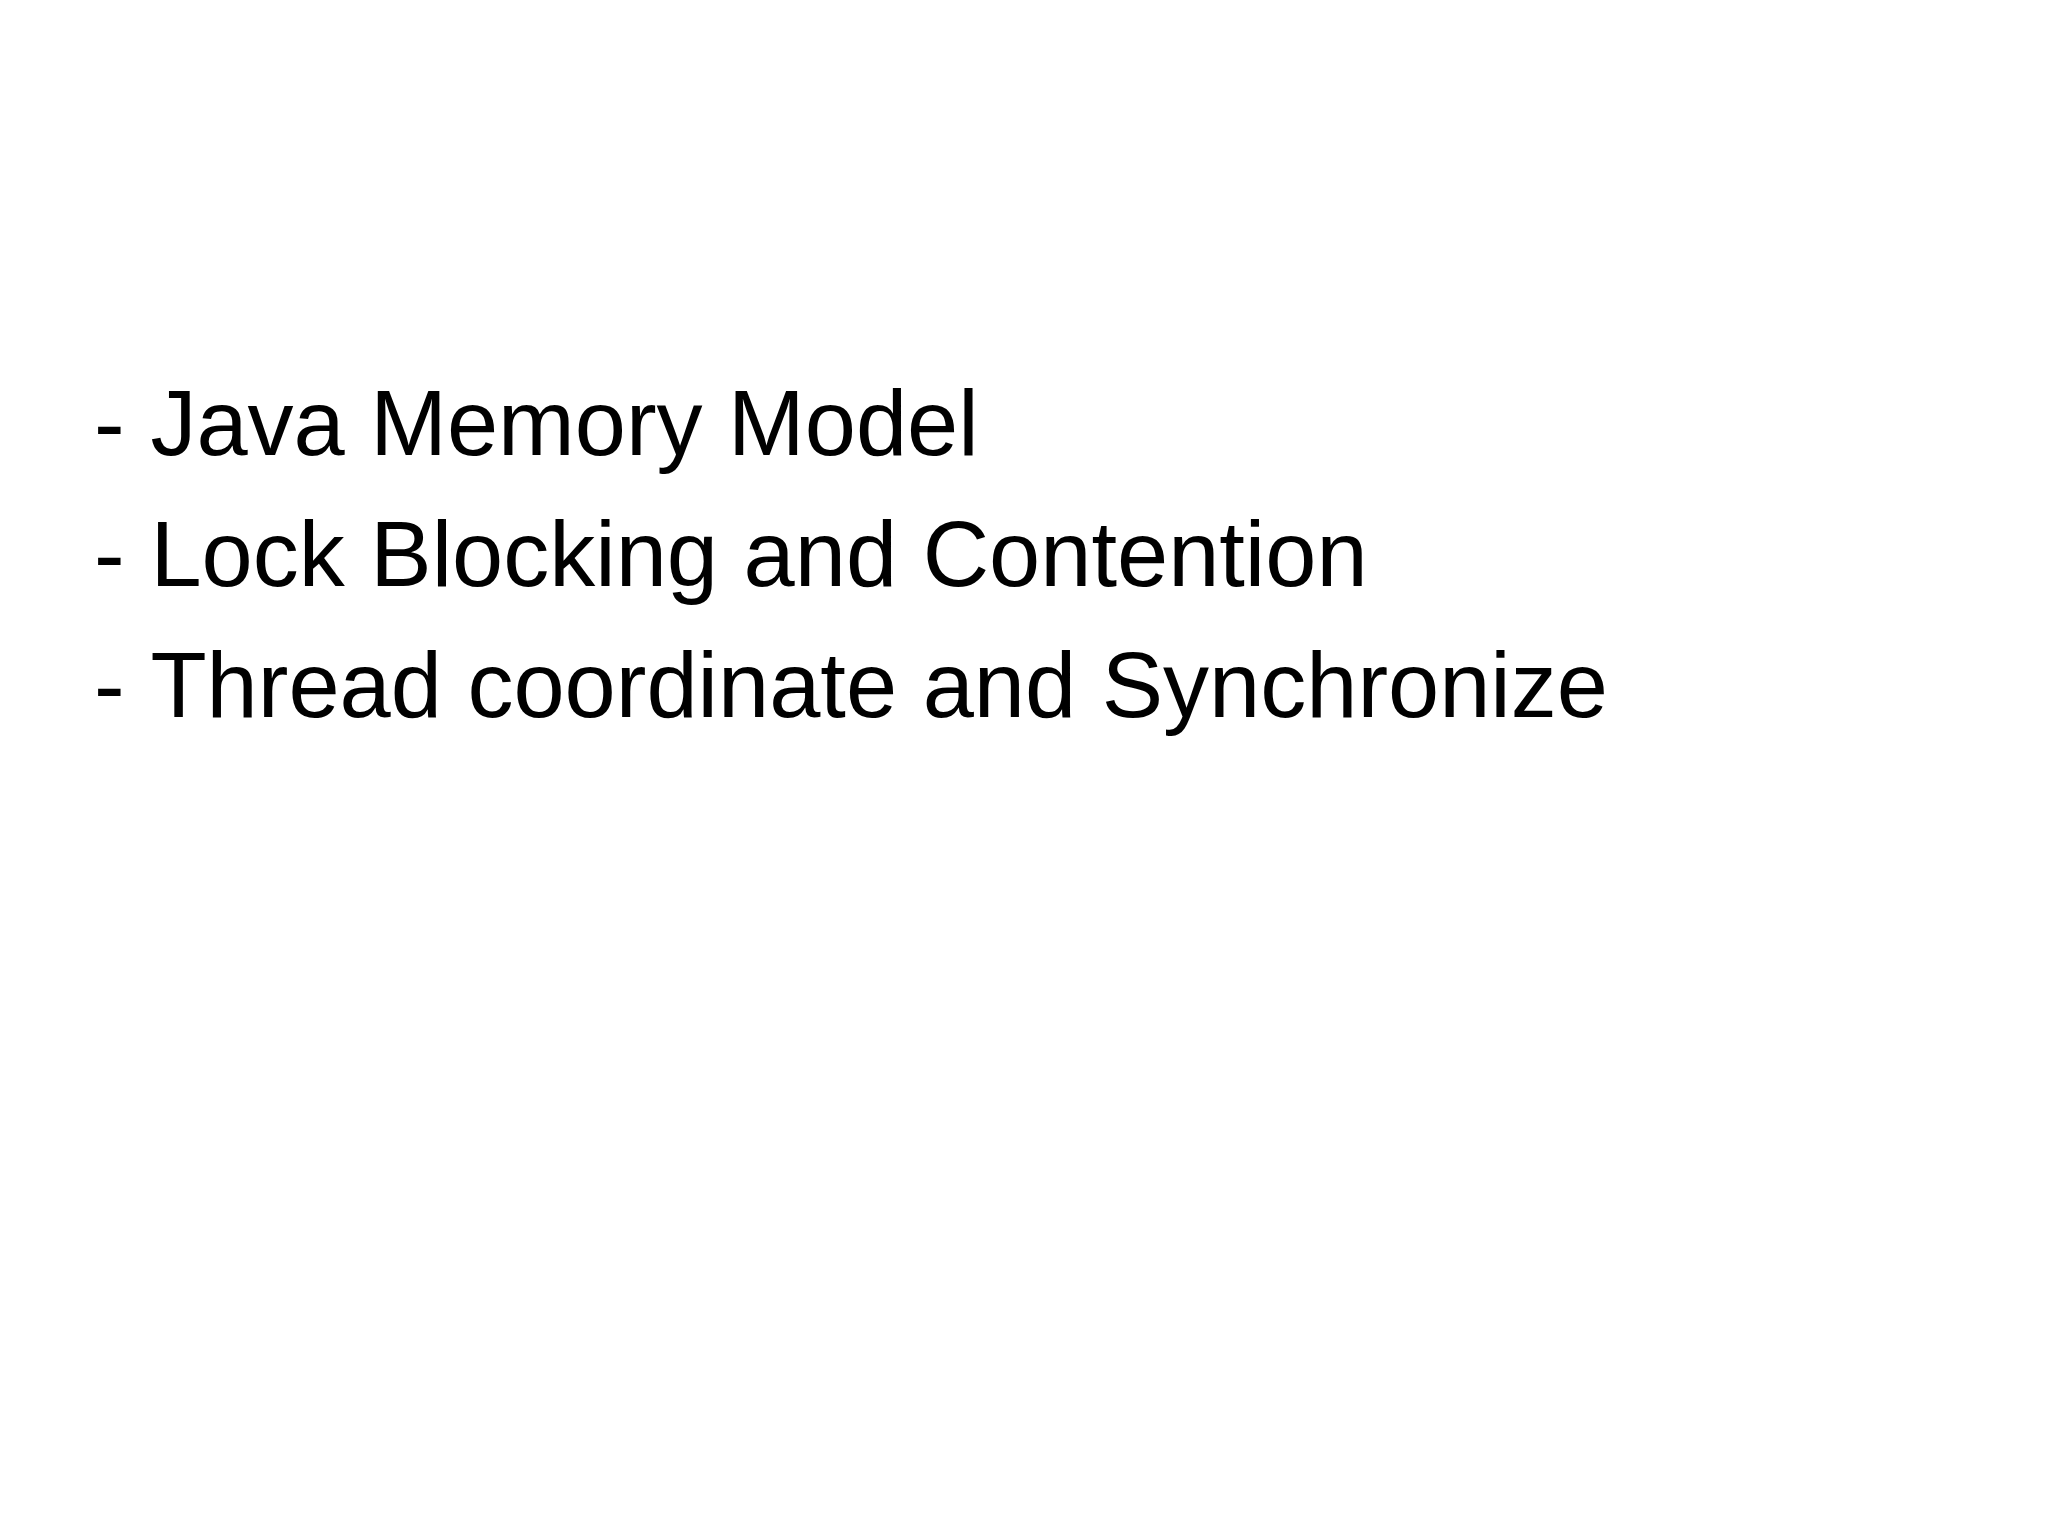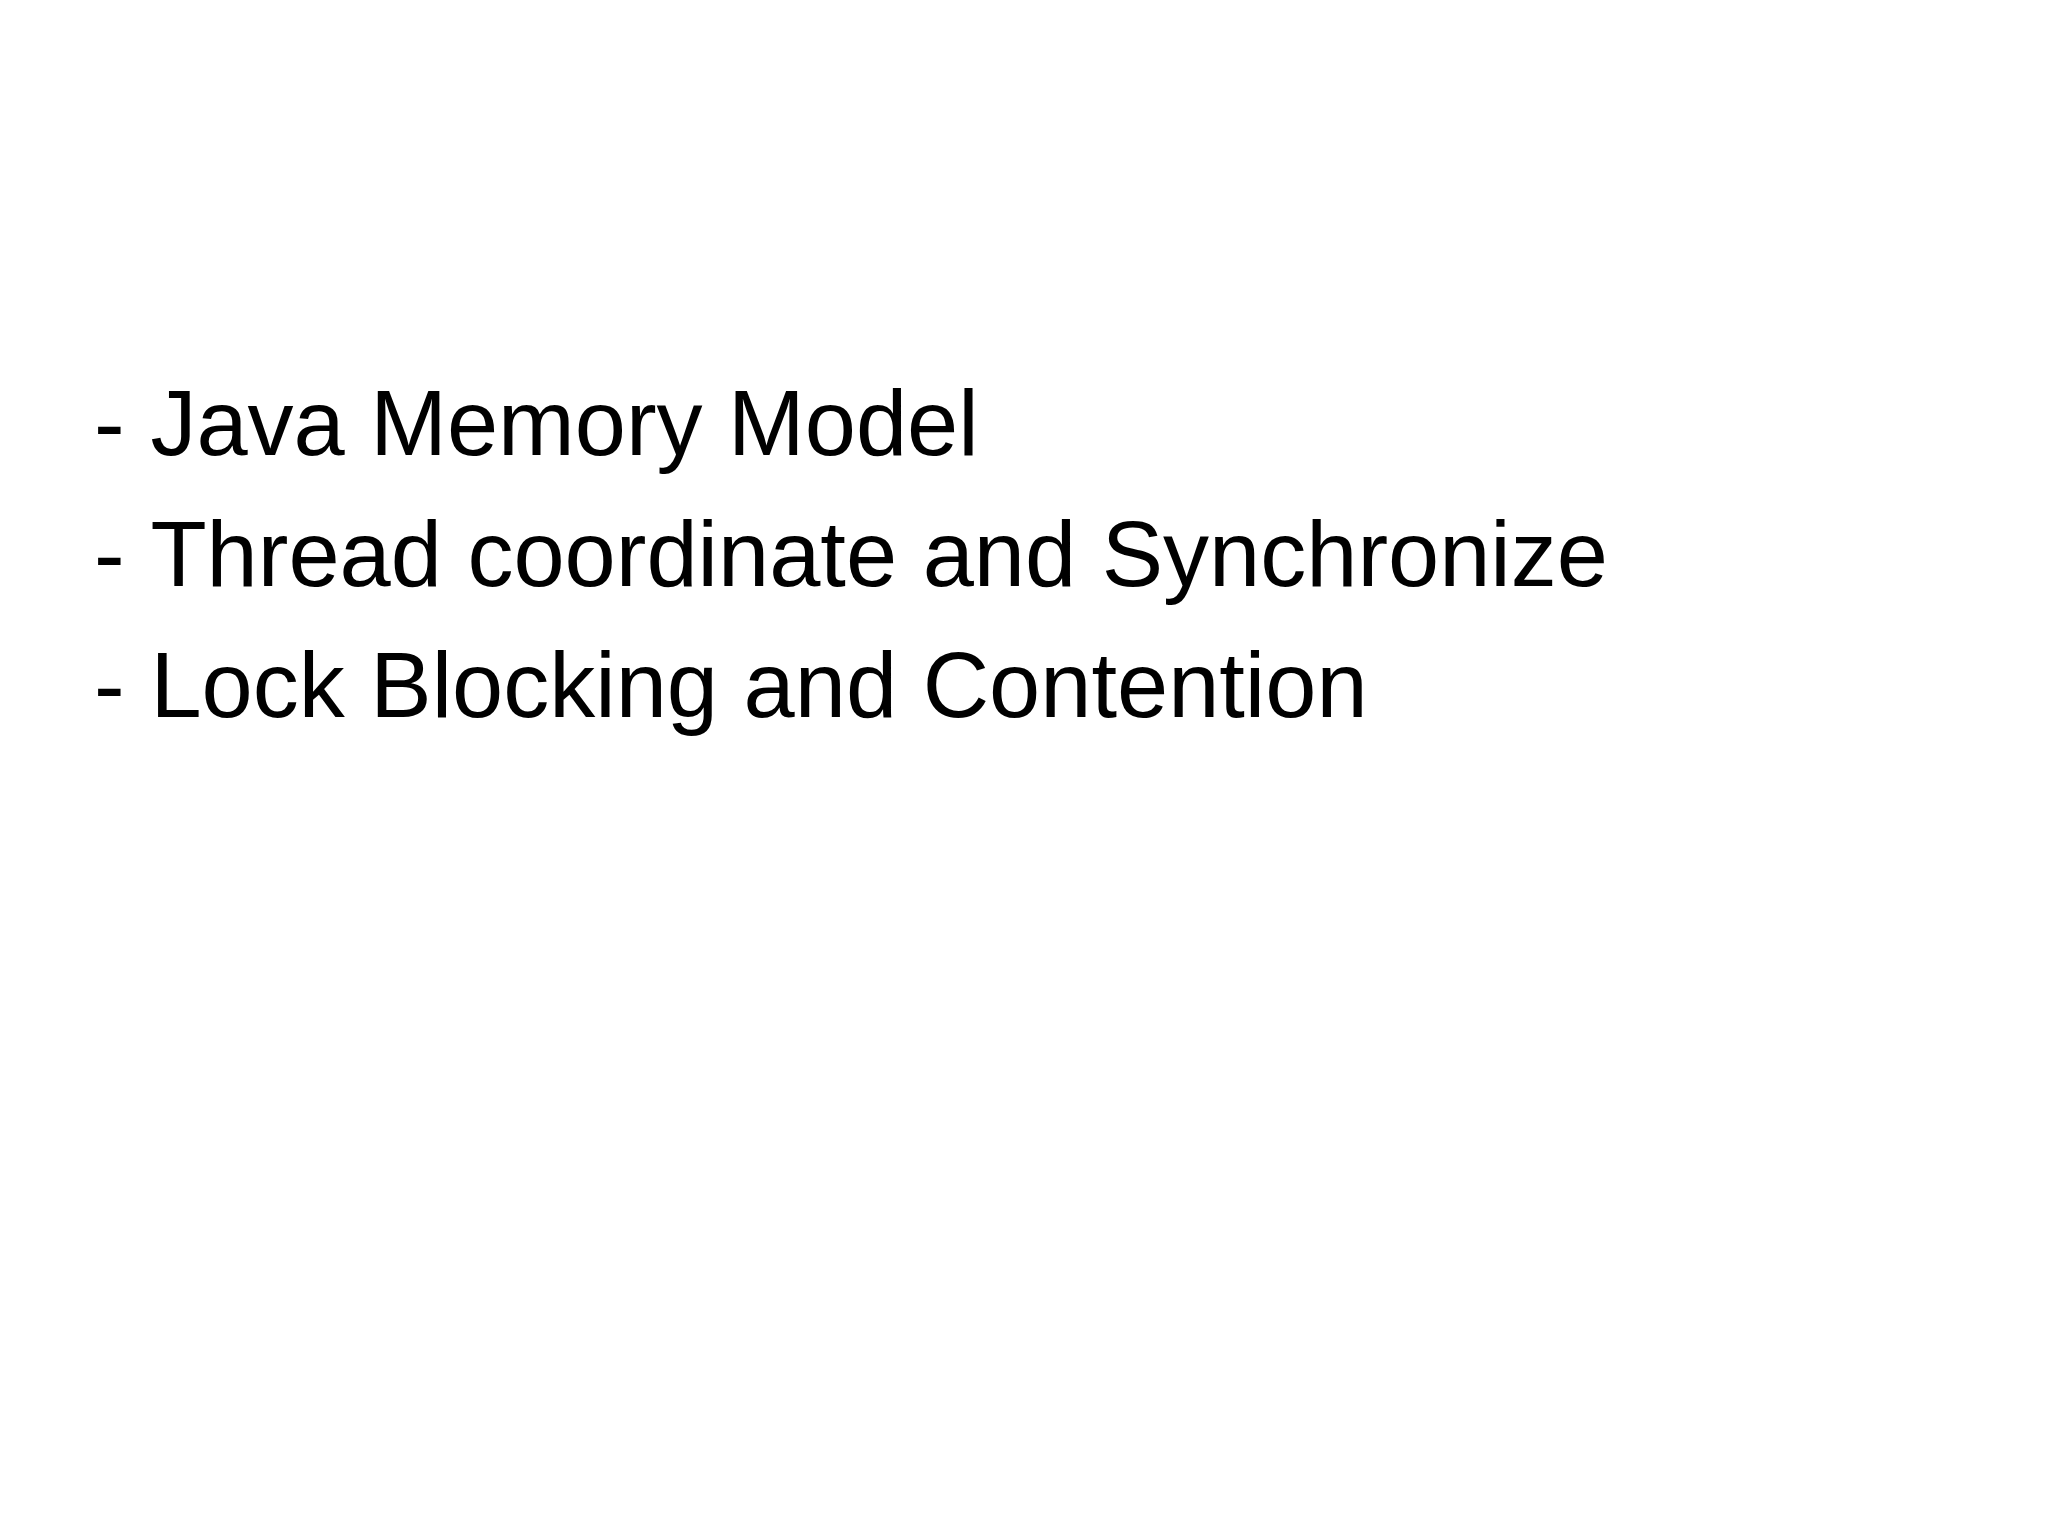--- a/index.html
+++ b/index.html
@@ -42,23 +42,23 @@
 <body>
 
 <div class="slide">
   <div class="bullet-list">
 
     <div class="bullet-line">
       <span class="marker">-</span><span class="bullet-text">Java Memory Model</span>
     </div>
 
     <div class="bullet-line">
-      <span class="marker">-</span><span class="bullet-text">Thread coordinate and Synchronize</span>
+      <span class="marker">-</span><span class="bullet-text">Lock Blocking and Contention</span>
     </div>
 
     <div class="bullet-line">
-      <span class="marker">-</span><span class="bullet-text">Lock Blocking and Contention</span>
+      <span class="marker">-</span><span class="bullet-text">Thread coordinate and Synchronize</span>
     </div>
 
 
 
   </div>
 </div>
 
 </body></html>

